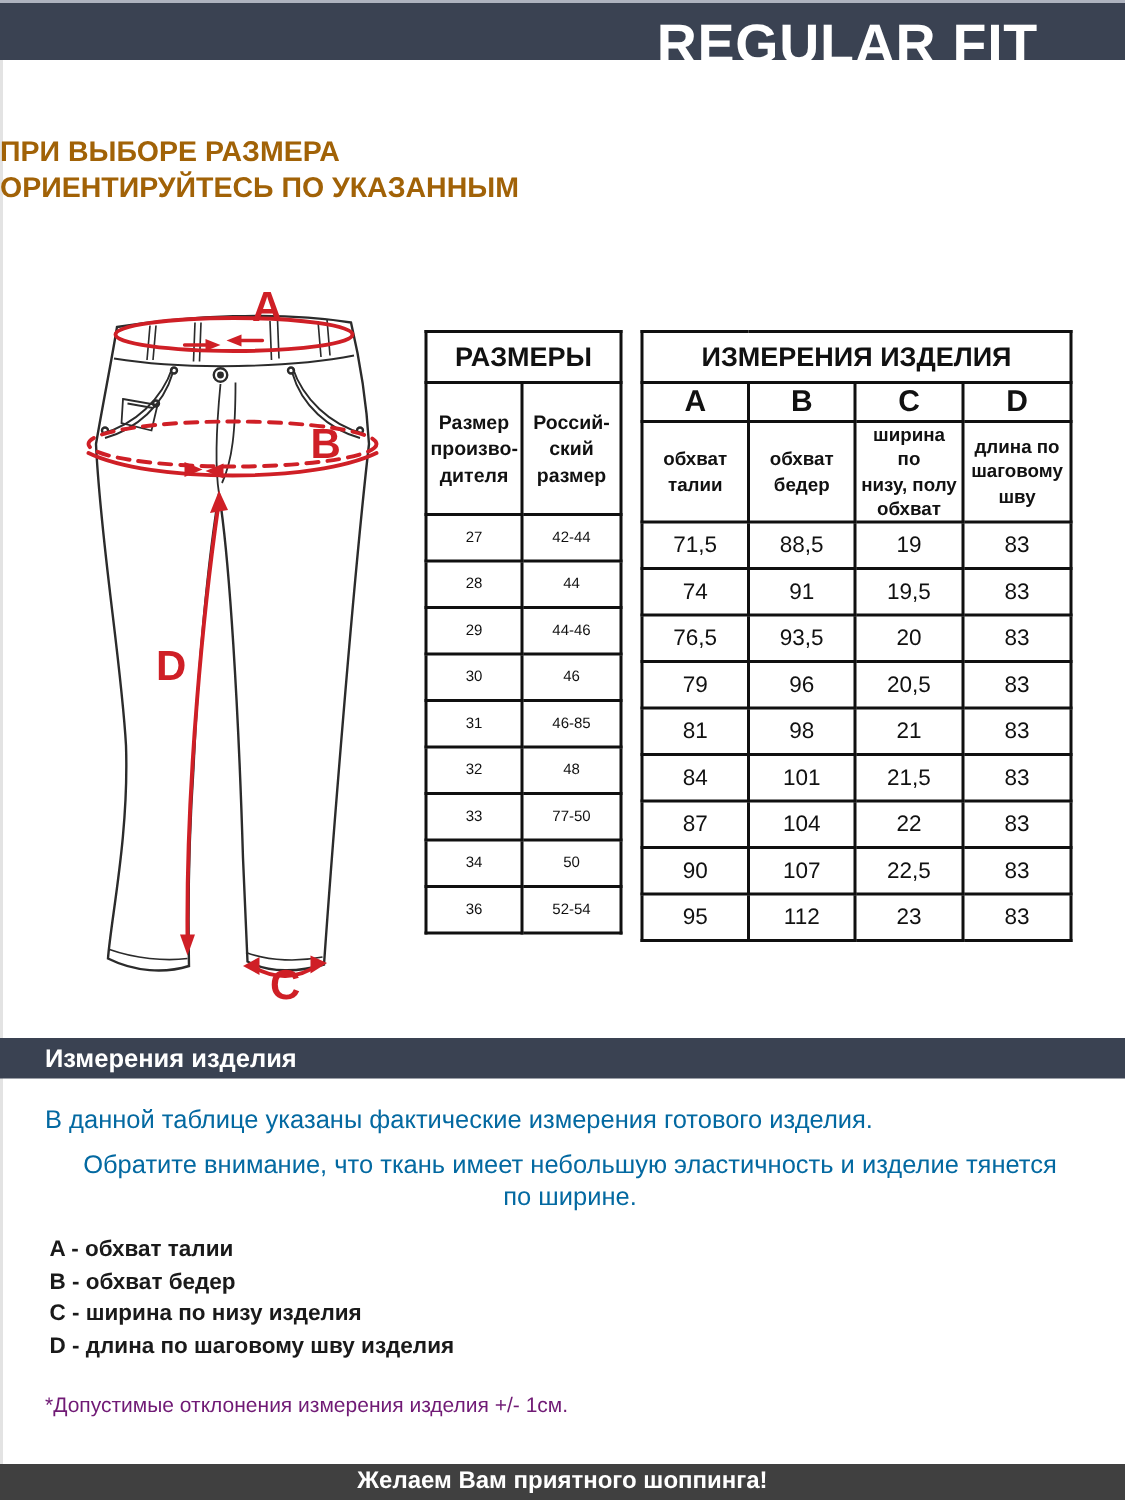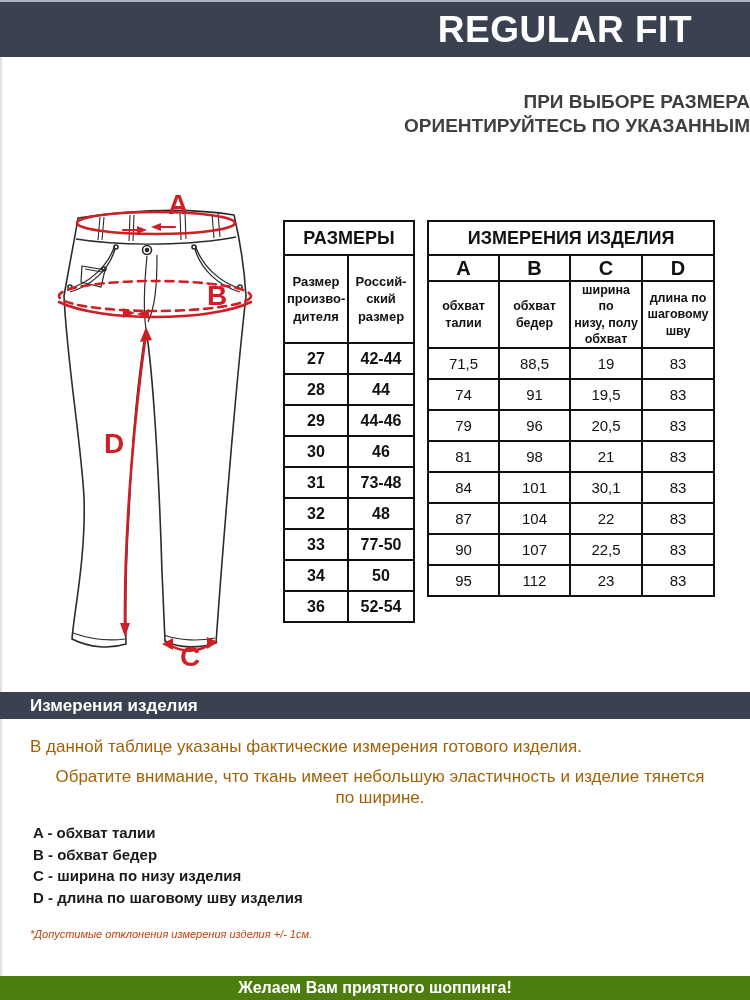--- a/index.html
+++ b/index.html
@@ -2,58 +2,58 @@
 <html><head>
 <meta charset="utf-8">
 <style>
   html,body{margin:0;padding:0;}
   body{width:750px;height:1000px;position:relative;background:#ffffff;
        font-family:"Liberation Sans","DejaVu Sans",sans-serif;color:#1c1c1c;overflow:hidden;}
   .abs{position:absolute;}
 
   
   #top-strip{top:0;left:0;width:750px;height:2px;background:#aeb3bf;}
-  #top-banner{top:2px;left:0;width:750px;height:55px;background:#3a4252;}
+  #top-banner{top:2px;left:0;width:750px;height:38px;background:#3a4252;}
   #top-banner .banner-text{position:absolute;right:58px;top:0;line-height:55px;
        color:#ffffff;font-weight:bold;font-size:37px;letter-spacing:.5px;}
-  #footer-banner{top:976px;left:0;width:750px;height:24px;background:#4d7c0f;
+  #footer-banner{top:976px;left:0;width:750px;height:24px;background:#404040;
        color:#fff;font-weight:bold;font-size:16px;text-align:center;line-height:24px;}
   #left-edge{top:0;left:0;width:2px;height:1000px;background:#e3e3e3;}
 
   
-  #intro{top:90px;left:0;width:750px;text-align:right;font-weight:bold;
-         font-size:19px;line-height:24px;color:#404040;}
+  #intro{top:90px;left:0;width:750px;text-align:left;font-weight:bold;
+         font-size:19px;line-height:24px;color:#a16207;}
 
   
   table{border-collapse:collapse;table-layout:fixed;background:#fff;}
   td,th{border:2px solid #101010;text-align:center;vertical-align:middle;
         padding:0 2px;color:#111;}
   #sizes-table{left:283px;top:220px;width:130px;}
   #measurements-table{left:427px;top:220px;width:286px;}
   .tbl-title th{height:32px;font-size:18px;font-weight:bold;}
   .col-head th{height:86px;font-size:13px;font-weight:bold;line-height:1.35;}
   .letter-row th{height:24px;font-size:20px;font-weight:bold;}
   .desc-row th{height:58px;font-size:12.5px;font-weight:bold;line-height:1.3;}
   tbody tr{height:31px;}
   tbody td{font-size:15px;}
-  td.bold{font-weight:bold;font-size:16px;}
+  td.bold{font-weight:normal;font-size:10px;}
   .pre{white-space:pre-line;}
 
   
   #section-band{top:692px;left:0;width:750px;height:27px;background:#3a4252;
        color:#fff;font-weight:bold;font-size:17px;line-height:27px;
        padding-left:30px;box-sizing:border-box;}
 
   
-  #paragraphs{top:737px;left:30px;width:700px;font-size:17px;color:#a16207;}
+  #paragraphs{top:737px;left:30px;width:700px;font-size:17px;color:#0369a1;}
   #paragraphs .p1{margin:0 0 10px 0;}
   #paragraphs .p2{margin:0;white-space:pre-line;line-height:1.22;text-align:center;}
   #legend{top:822px;left:33px;font-size:15px;font-weight:bold;color:#1a1a1a;}
   #legend .legend-item{line-height:21.5px;}
-  #footnote{top:928px;left:30px;font-style:italic;font-size:11px;color:#c2410c;}
+  #footnote{top:928px;left:30px;font-size:14px;color:#701a75;}
 
   
   #figure{left:25px;top:192px;width:260px;height:485px;}
 </style>
 </head>
 <body>
 
 <div class="abs" id="left-edge"></div>
 <div class="abs" id="top-strip"></div>
 
@@ -156,21 +156,21 @@
       <tr>
         <td class="bold">29</td>
         <td class="bold">44-46</td>
       </tr>
       <tr>
         <td class="bold">30</td>
         <td class="bold">46</td>
       </tr>
       <tr>
         <td class="bold">31</td>
-        <td class="bold">73-48</td>
+        <td class="bold">46-85</td>
       </tr>
       <tr>
         <td class="bold">32</td>
         <td class="bold">48</td>
       </tr>
       <tr>
         <td class="bold">33</td>
         <td class="bold">77-50</td>
       </tr>
       <tr>
@@ -221,35 +221,41 @@
         <td>19</td>
         <td>83</td>
       </tr>
       <tr>
         <td>74</td>
         <td>91</td>
         <td>19,5</td>
         <td>83</td>
       </tr>
       <tr>
+        <td>76,5</td>
+        <td>93,5</td>
+        <td>20</td>
+        <td>83</td>
+      </tr>
+      <tr>
         <td>79</td>
         <td>96</td>
         <td>20,5</td>
         <td>83</td>
       </tr>
       <tr>
         <td>81</td>
         <td>98</td>
         <td>21</td>
         <td>83</td>
       </tr>
       <tr>
         <td>84</td>
         <td>101</td>
-        <td>30,1</td>
+        <td>21,5</td>
         <td>83</td>
       </tr>
       <tr>
         <td>87</td>
         <td>104</td>
         <td>22</td>
         <td>83</td>
       </tr>
       <tr>
         <td>90</td>

